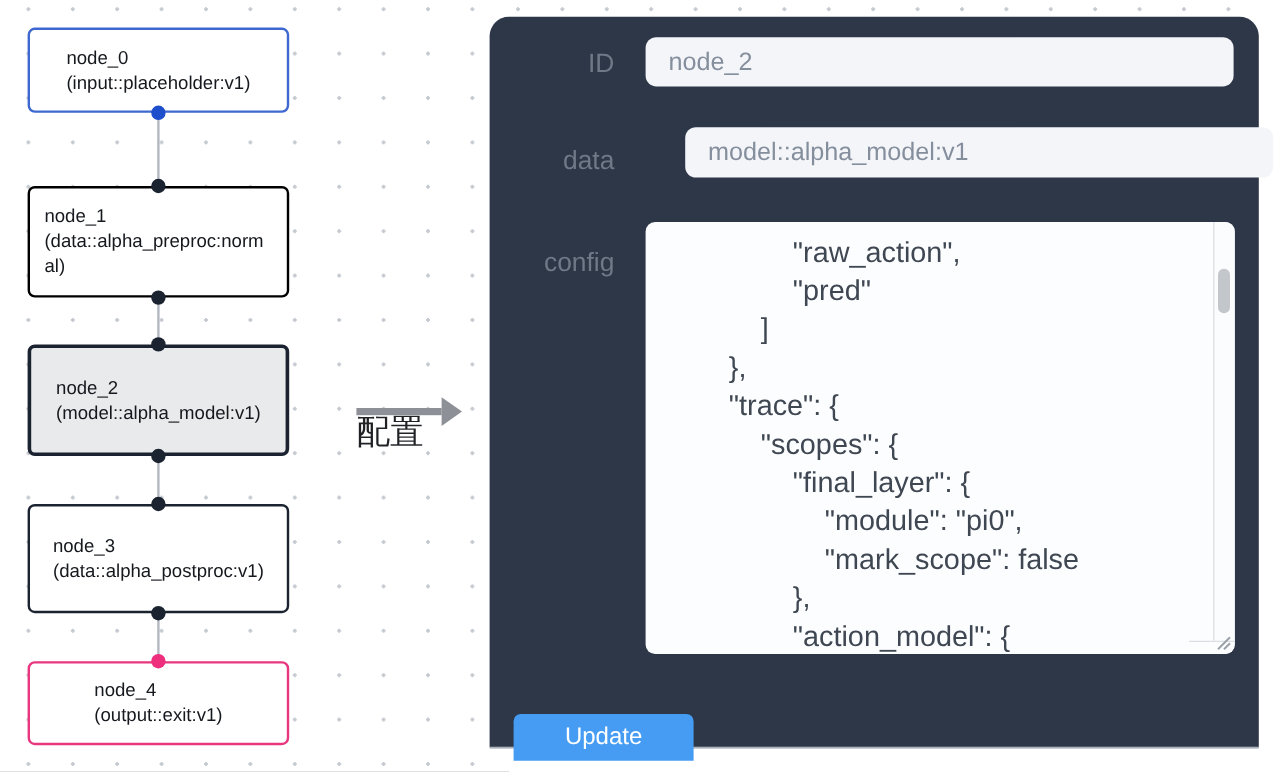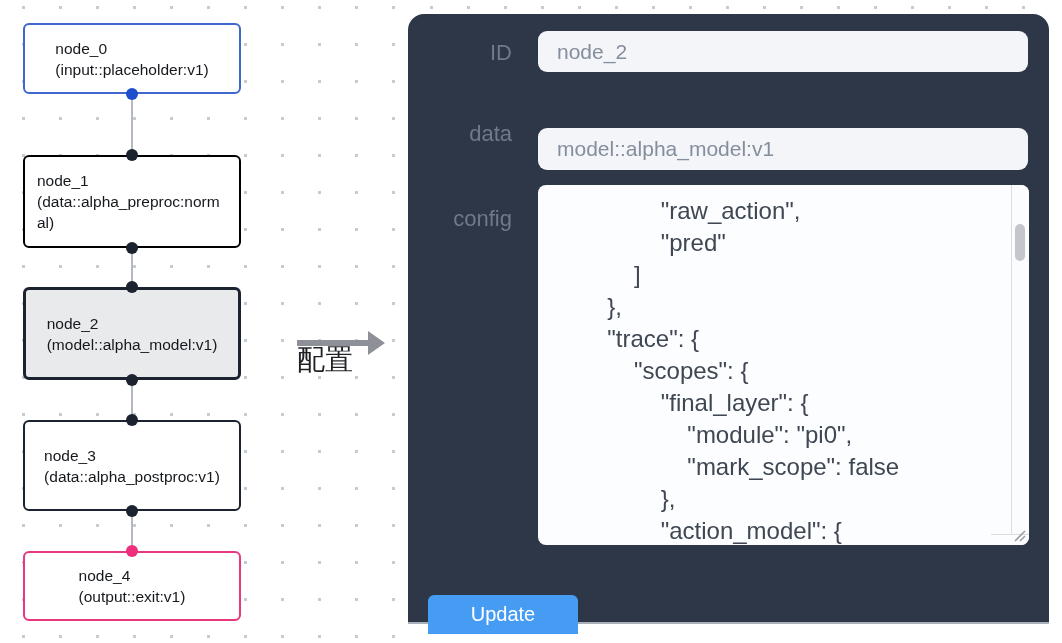--- a/index.html
+++ b/index.html
@@ -53,21 +53,21 @@
                  font-size:22px; color:#6f7987;padding-left:12px; }
   .lbl-id     { top:26px; }
   .lbl-type   { top:107px; }
   .lbl-config { top:192px; }
   .panel input {
     position:absolute; left:130px; width:490px; border:none; outline:none;
     background:#f3f5f9; border-radius:9px; padding:0 0 0 19px;
     font-family:"Liberation Sans", sans-serif; font-size:21px; color:#848e9c;
   }
   .inp-id   { top:17px; height:41px; }
-  .inp-type { top:114px; height:42px; }
+  .inp-type { top:92px; height:42px;margin-left:33px; }
   .config-box { position:absolute; left:130px; top:171px; width:491px; height:360px;
                 background:#fcfdff; border-radius:8px; overflow:hidden; }
   .config-box pre { font-family:"Liberation Sans", sans-serif; font-size:24px;
                     line-height:32px; color:#3f4752; white-space:pre;
                     padding:10px 26px 0 16px; }
   .vtrack { position:absolute; right:0; top:0; width:18px; height:349px;
             border-left:1px solid #dadde2; background:#fbfcfd; }
   .vthumb { position:absolute; right:4px; top:39px; width:10px; height:37px;
             border-radius:5px; background:#c3c6cb; }
   .corner { position:absolute; right:0; bottom:0; width:38px; height:11px;

